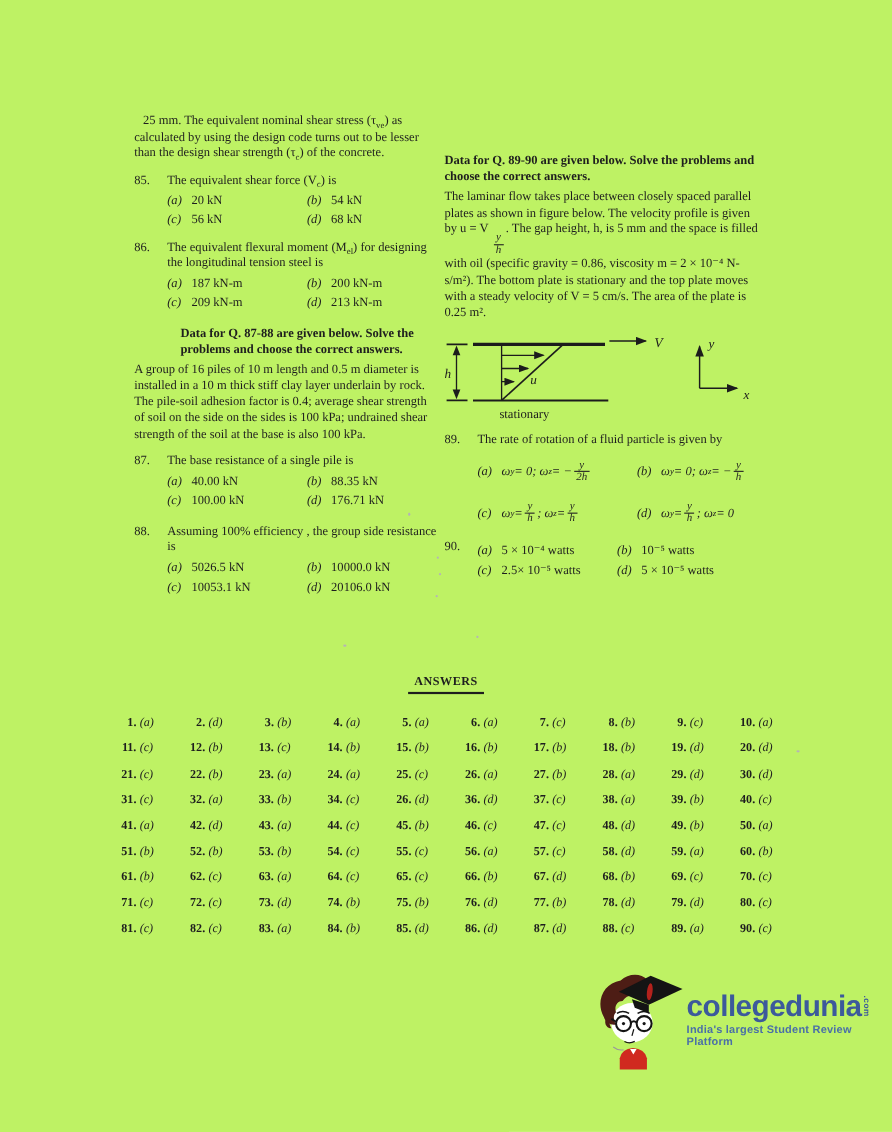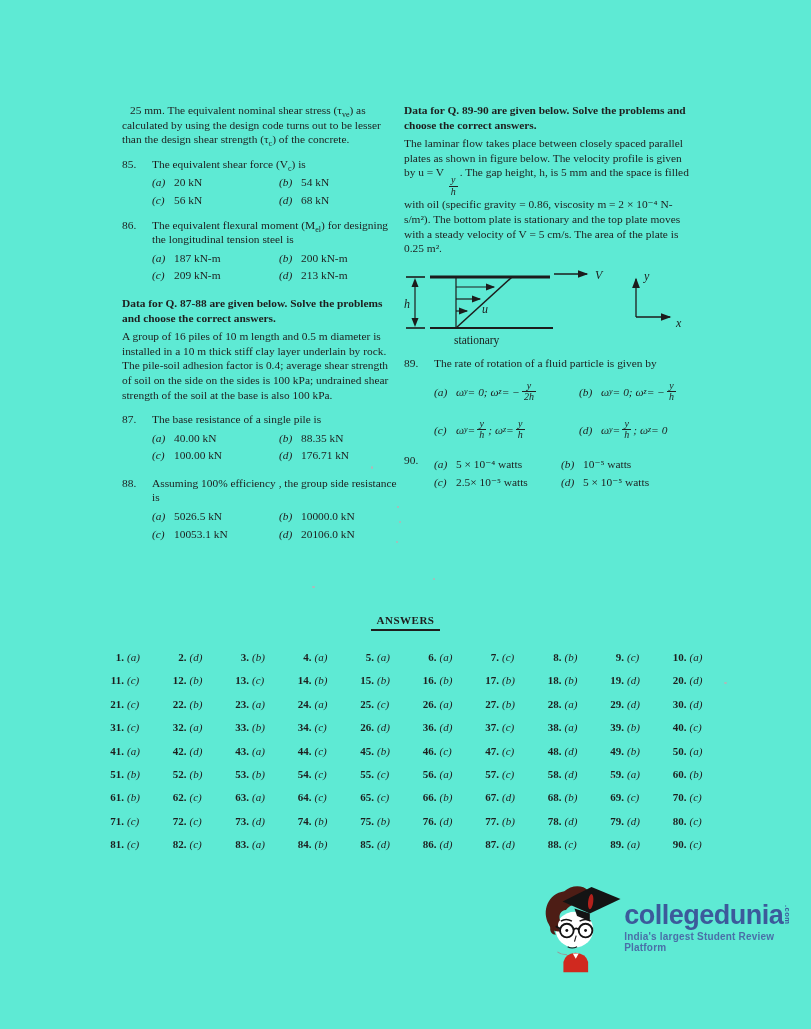--- a/index.html
+++ b/index.html
@@ -1,23 +1,23 @@
 <!DOCTYPE html>
 <html><head>
 <meta charset="utf-8">
 <style>
   html,body{margin:0;padding:0;background:#ffffff;}
-  .page{position:relative;width:811px;height:1029px;background:#5eead4;overflow:hidden;
+  .page{position:relative;width:811px;height:1029px;background:#bef264;overflow:hidden;
         font-family:"Liberation Serif","DejaVu Serif",serif;color:#1e1e1e;}
   .col{position:absolute;top:103px;font-size:11.4px;line-height:14.6px;}
   .col-left{left:122px;width:277px;}
   .col-right{left:404px;width:290px;}
   .para{margin:0 0 9px 0;}
   .para.intro{text-indent:8px;}
-  .bold{font-weight:bold;margin-bottom:4px;}
+  .bold{font-weight:bold;margin-bottom:4px;margin-top:36px;}
   sub{font-size:8px;line-height:0;}
   
   .q{display:grid;grid-template-columns:30px 1fr;margin-top:10px;}
   .qnum{}
   .qtext{margin:0;}
   .opts{display:grid;grid-template-columns:127px 1fr;row-gap:3px;margin-top:4px;}
   .opt{display:flex;}
   .olbl{font-style:italic;width:22px;flex:0 0 22px;}
   
   .mopts{display:grid;grid-template-columns:145px 1fr;row-gap:16px;margin-top:10px;}
@@ -107,21 +107,21 @@
               <span>209 kN-m</span>
             </div>
           <div class="opt">
               <span class="olbl">(d)</span>
               <span>213 kN-m</span>
             </div>
         </div>
       </div>
     </div>
 
-    <p class="para bold" style="margin-top:13px;">Data for Q. 87-88 are given below. Solve the problems and choose the correct answers.</p>
+    <p class="para bold" style="margin-top:13px;margin-left:42px;">Data for Q. 87-88 are given below. Solve the problems and choose the correct answers.</p>
     <p class="para">A group of 16 piles of 10 m length and 0.5 m diameter is installed in a 10 m thick stiff clay layer underlain by rock. The pile-soil adhesion factor is 0.4; average shear strength of soil on the side on the sides is 100 kPa; undrained shear strength of the soil at the base is also 100 kPa.</p>
 
     <div class="q">
       <span class="qnum">87.</span>
       <div>
         <p class="qtext">The base resistance of a single pile is</p>
         <div class="opts">
           <div class="opt">
               <span class="olbl">(a)</span>
               <span>40.00 kN</span>

